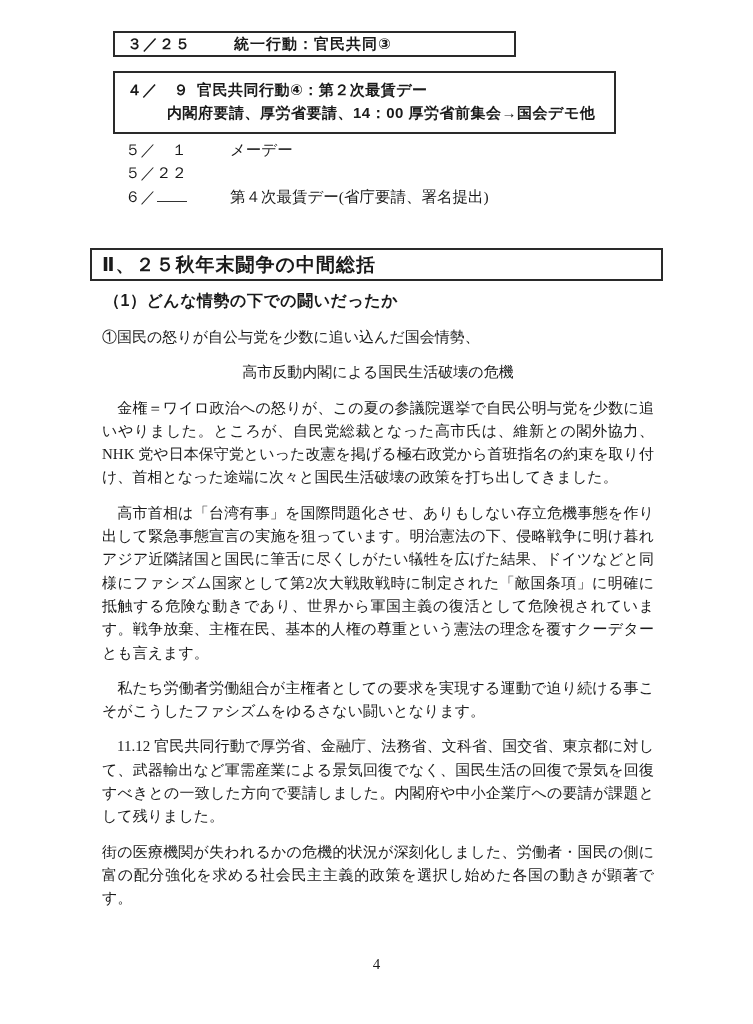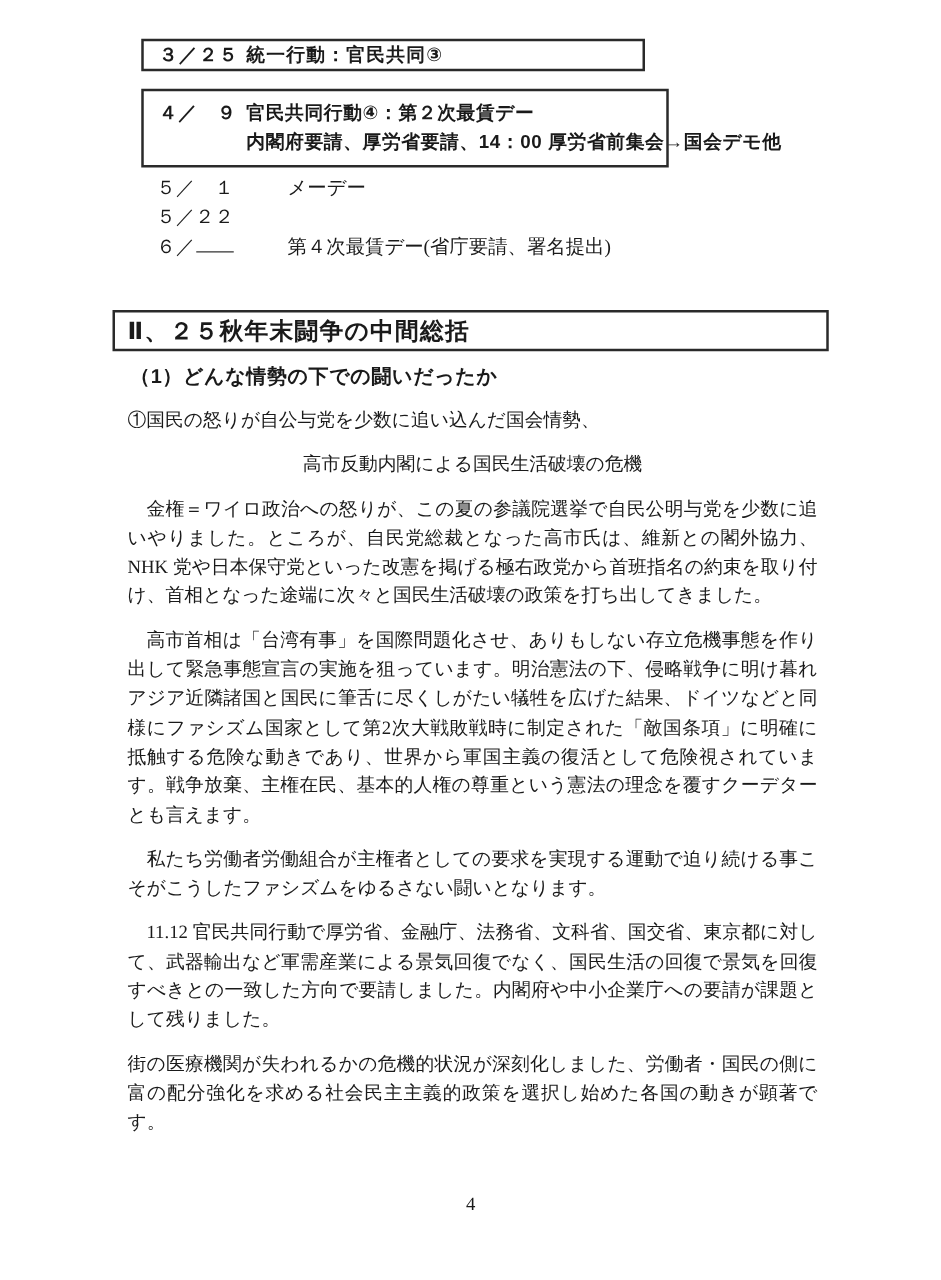--- a/index.html
+++ b/index.html
@@ -4,42 +4,42 @@
 <style>
   * { margin: 0; padding: 0; box-sizing: border-box; }
   html, body { background: #ffffff; }
   body {
     width: 753px; height: 1024px;
     position: relative;
     font-family: "Liberation Serif", "DejaVu Serif", serif;
     color: #1a1a1a;
     overflow: hidden;
   }
-  .gothic { font-family: "Liberation Sans", "DejaVu Sans", sans-serif; font-weight: bold; }
+  .gothic { font-family: "Liberation Sans", "DejaVu Sans", sans-serif; font-weight: bold; gap: 37px; }
 
   
   .frame-box {
     position: absolute;
     border: 2px solid #2a2a2a;
     background: #ffffff;
   }
   .box-march {
     left: 113px; top: 31px; width: 403px; height: 26px;
     display: flex; align-items: center;
     font-size: 15px; letter-spacing: 1px;
   }
   .box-april {
-    left: 113px; top: 71px; width: 422px; height: 63px;
+    left: 113px; top: 71px; width: 503px; height: 63px;
     font-size: 15px; letter-spacing: 0.5px;
     padding-top: 8px;
   }
   .sched-row { display: flex; }
   .date-col { width: 70px; padding-left: 12px; flex: 0 0 auto; white-space: pre; }
   .title-col { white-space: pre; padding-left: 12px; }
-  .april-detail { margin-left: 82px; margin-top: 4px; white-space: pre; }
+  .april-detail { margin-left: 52px; margin-top: 4px; white-space: pre; }
 
   
   .sched-list { position: absolute; left: 113px; top: 140px; width: 540px; font-size: 15.5px; }
   .sched-list .sched-row { height: 23.3px; align-items: flex-start; gap: 35px; }
   .blank-line {
     display: inline-block; width: 30px; height: 14px;
     border-bottom: 1.5px solid #333; margin-left: 1px;
   }
 
   

